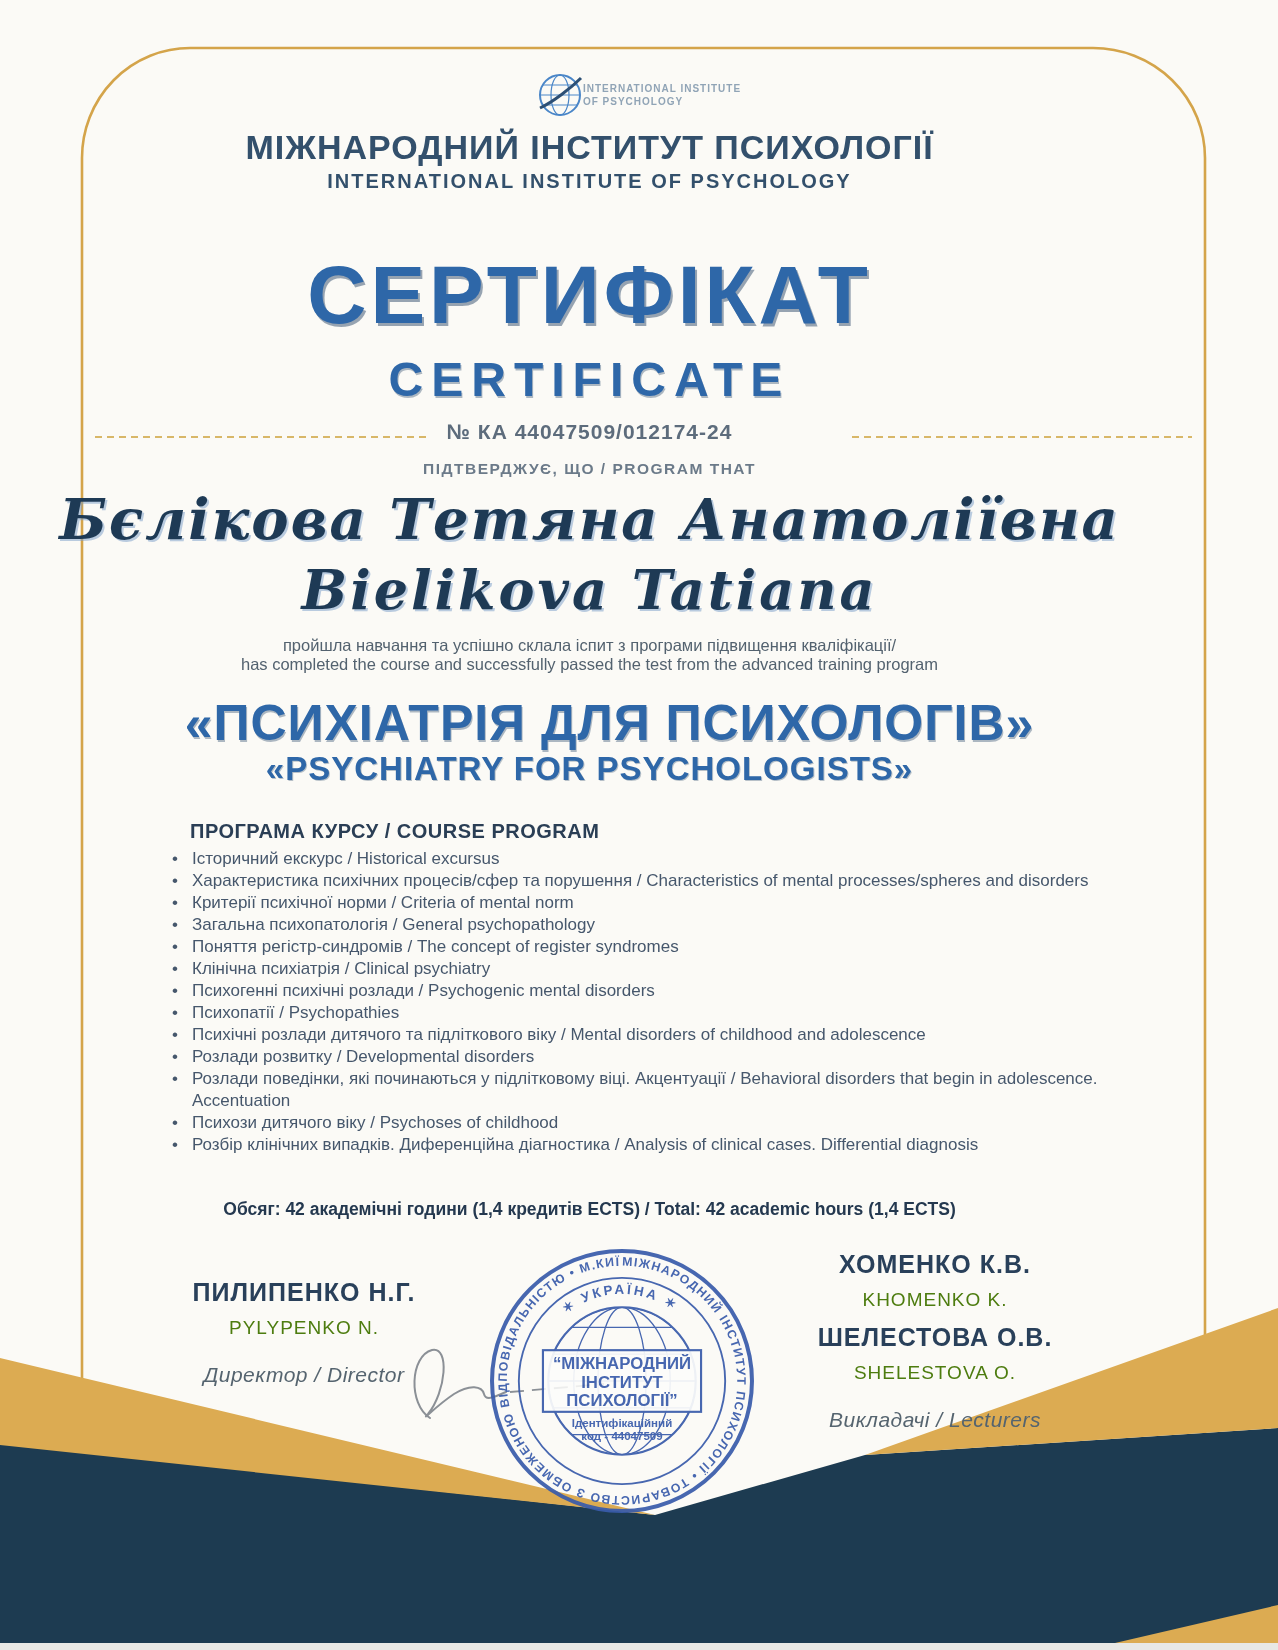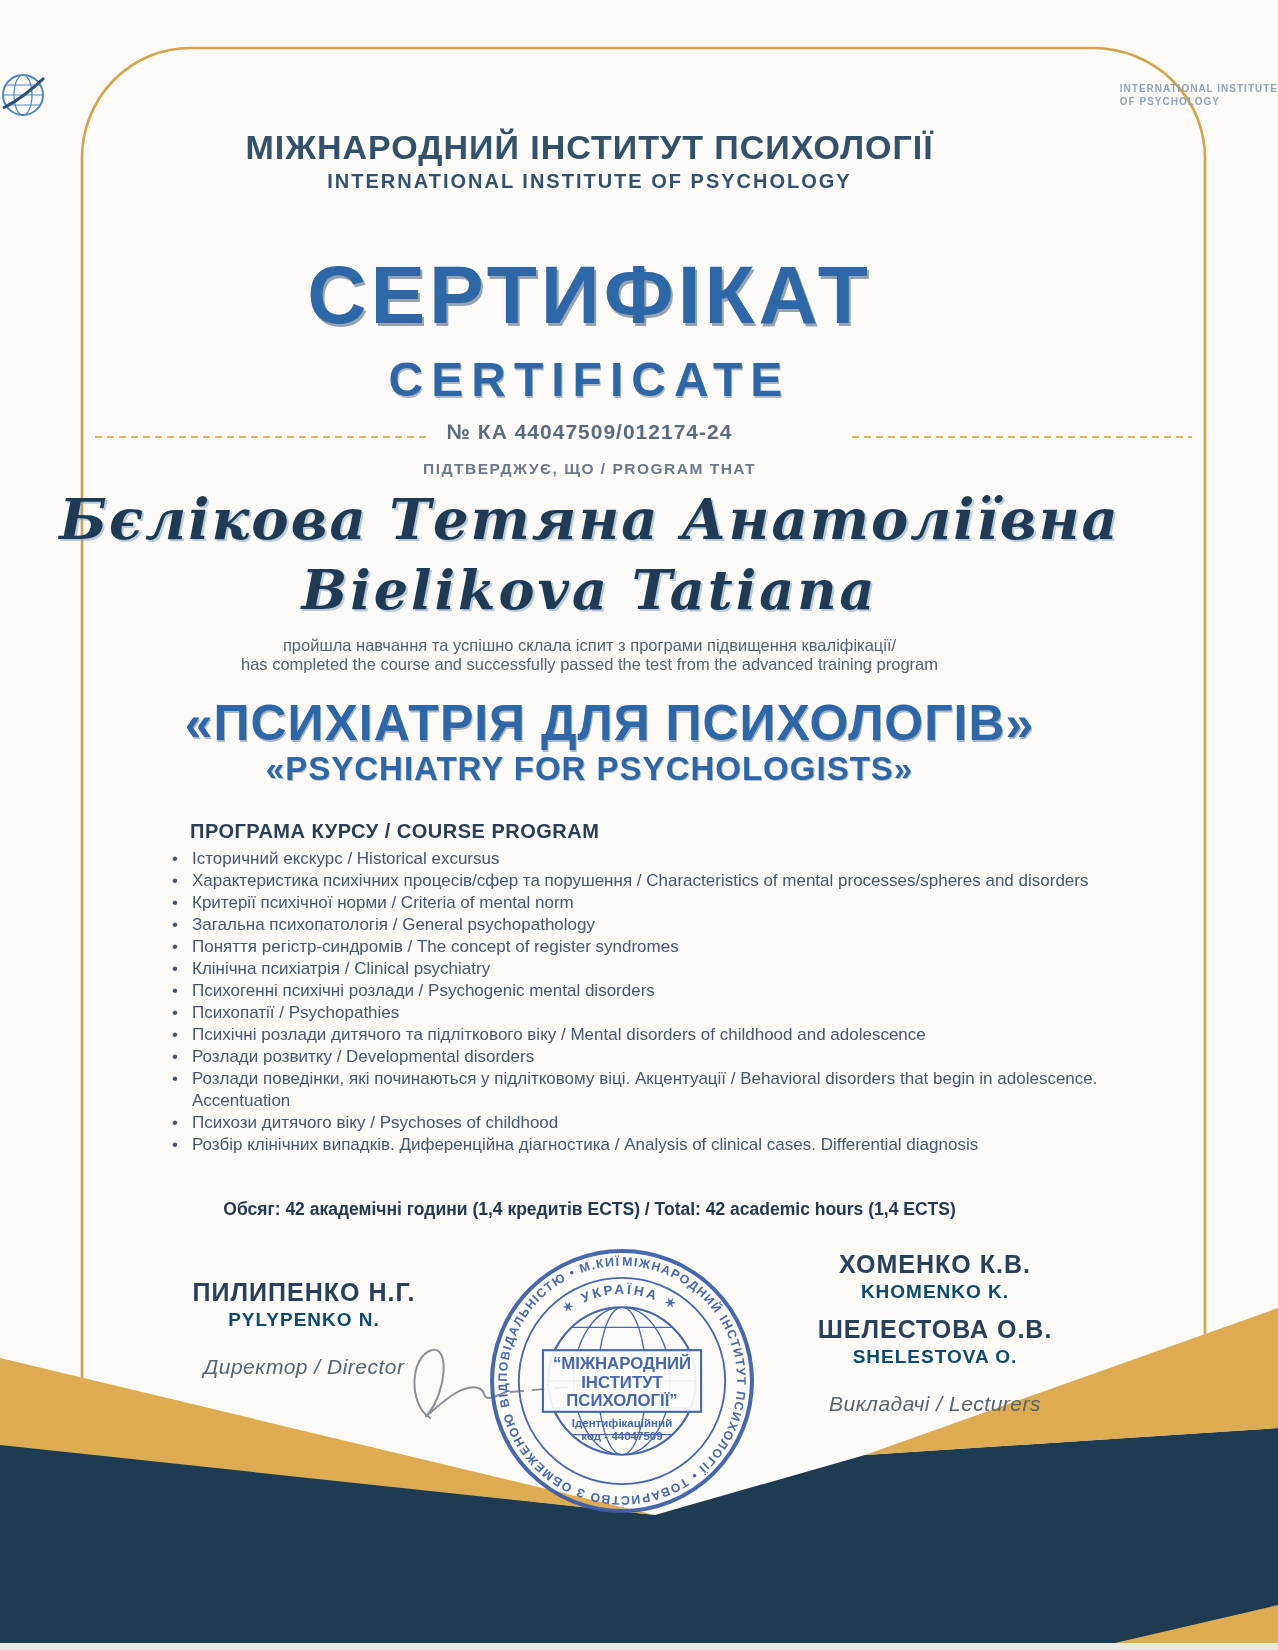--- a/index.html
+++ b/index.html
@@ -35,24 +35,24 @@
     position:relative;padding-left:24px;font-size:17px;line-height:22px;color:#46576c;
   }
   .program-list li::before{
     content:"•";position:absolute;left:4px;top:0;color:#46576c;font-size:17px;
   }
   .total-line{top:1199px;font-size:17.5px;font-weight:700;color:#24384f;}
   .sig-block{position:absolute;text-align:center;}
   .sig-director{left:148px;top:1278px;width:312px;}
   .sig-lecturers{left:758px;top:1250px;width:354px;}
   .sig-name{font-size:25px;font-weight:700;color:#29405a;letter-spacing:1px;}
-  .sig-sub{font-size:19px;font-weight:700;color:#0c4a6e;letter-spacing:1px;margin-top:2px;}
+  .sig-sub{font-size:19px;font-weight:400;color:#4d7c0f;letter-spacing:1px;margin-top:10px;}
   .sig-role{font-size:21px;color:#55646f;margin-top:24px;letter-spacing:.5px;font-style:italic;}
   .sig-gap{height:12px;}
-  .logo-wrap{top:72px;display:flex;justify-content:space-between;align-items:center;width:1278px;}
+  .logo-wrap{top:72px;display:flex;justify-content:center;align-items:center;width:1278px;}
   .logo-text{font-size:10px;line-height:13px;color:#90a4b6;letter-spacing:1px;text-align:left;font-weight:600;}
 </style>
 </head>
 <body>
 
 <div class="page">
 
   <svg class="abs" style="left:0;top:0;" width="1278" height="1650" viewBox="0 0 1278 1650">
     <path d="M 82 1460 L 82 158 A 108 110 0 0 1 190 48 L 1093 48 A 112 110 0 0 1 1205 158 L 1205 1450" fill="none" stroke="#d4a44a" stroke-width="2.6"></path>
     <path d="M 95 437 H 428" stroke="#d8b768" stroke-width="2" stroke-dasharray="7 5" fill="none"></path>

